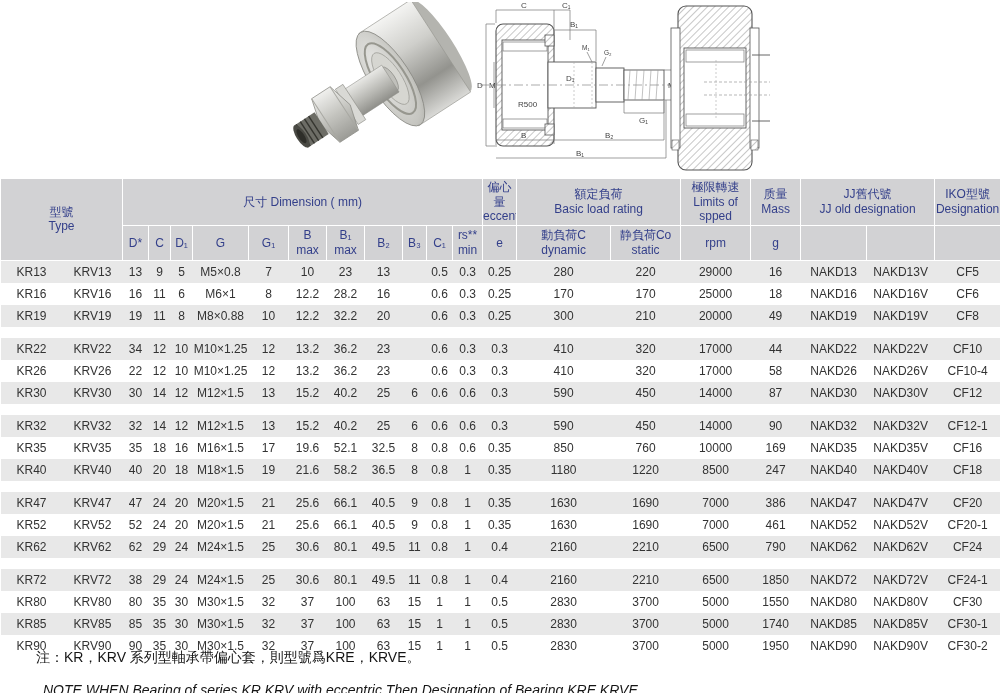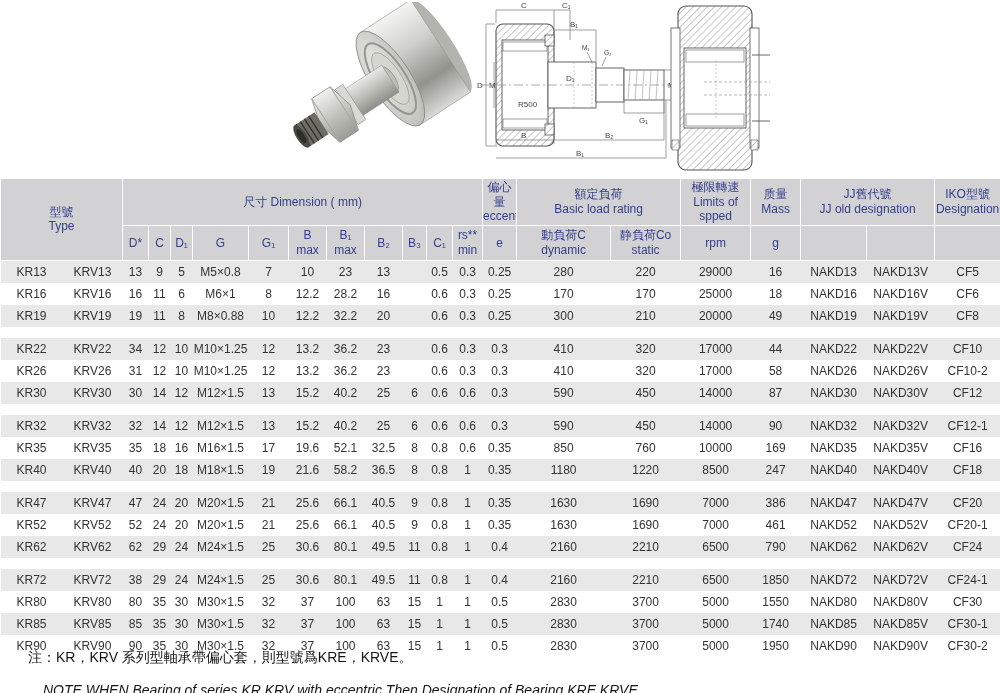--- a/index.html
+++ b/index.html
@@ -31,21 +31,21 @@
   table.spec tbody td{
     text-align:center;font-size:12px;color:#333;height:22px;padding:0;
     white-space:nowrap;overflow:hidden;border:none;
   }
   tbody tr.shade td{background:#e8e8e8;}
   tbody tr.plain td{background:#ffffff;}
   tbody tr.spacer td{height:11px;background:#ffffff;}
 
   
   .notes{position:absolute;left:28px;top:649px;color:#151515;}
-  .note-zh{font-size:14px;margin:0 0 7px 0;}
+  .note-zh{font-size:14px;margin:0 0 7px 8px;}
   .note-en{font-size:14px;margin:15px;font-style:italic;}
 </style>
 </head>
 <body>
 
 <div class="page">
 
   <div class="top-band">
 
     <svg class="photo" width="196" height="170" viewBox="0 0 196 170">
@@ -347,39 +347,39 @@
           <td>320</td>
           <td>17000</td>
           <td>44</td>
           <td>NAKD22</td>
           <td>NAKD22V</td>
           <td>CF10</td>
         </tr>
         <tr class="plain">
           <td>KR26</td>
           <td>KRV26</td>
-          <td>31</td>
+          <td>22</td>
           <td>12</td>
           <td>10</td>
           <td>M10×1.25</td>
           <td>12</td>
           <td>13.2</td>
           <td>36.2</td>
           <td>23</td>
           <td></td>
           <td>0.6</td>
           <td>0.3</td>
           <td>0.3</td>
           <td>410</td>
           <td>320</td>
           <td>17000</td>
           <td>58</td>
           <td>NAKD26</td>
           <td>NAKD26V</td>
-          <td>CF10-2</td>
+          <td>CF10-4</td>
         </tr>
         <tr class="shade">
           <td>KR30</td>
           <td>KRV30</td>
           <td>30</td>
           <td>14</td>
           <td>12</td>
           <td>M12×1.5</td>
           <td>13</td>
           <td>15.2</td>

